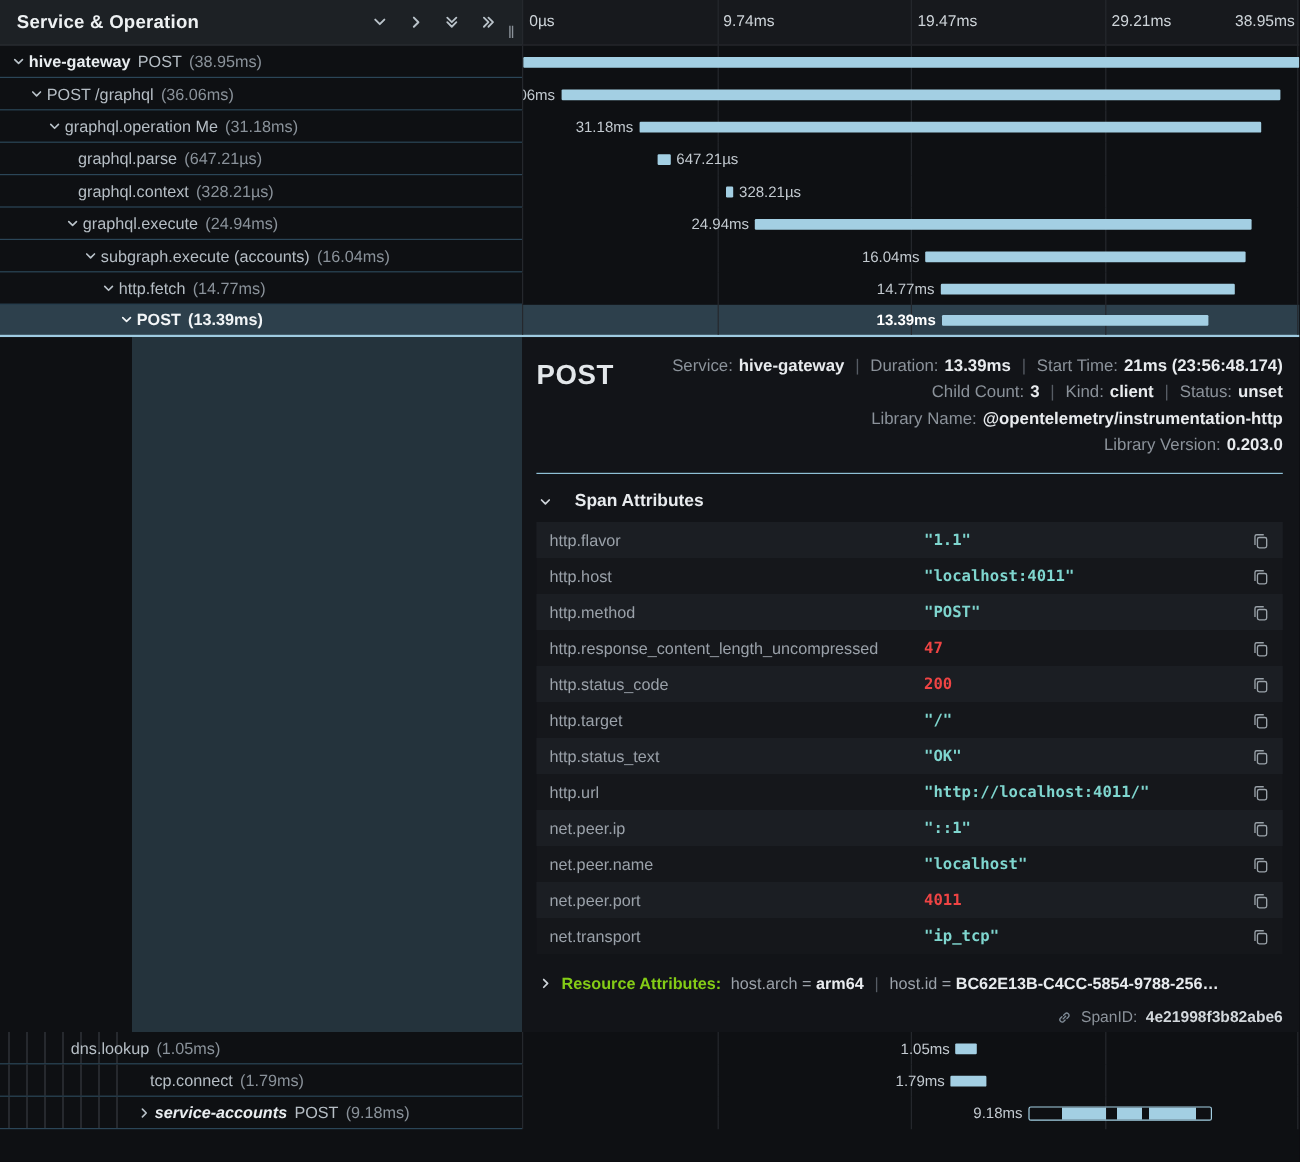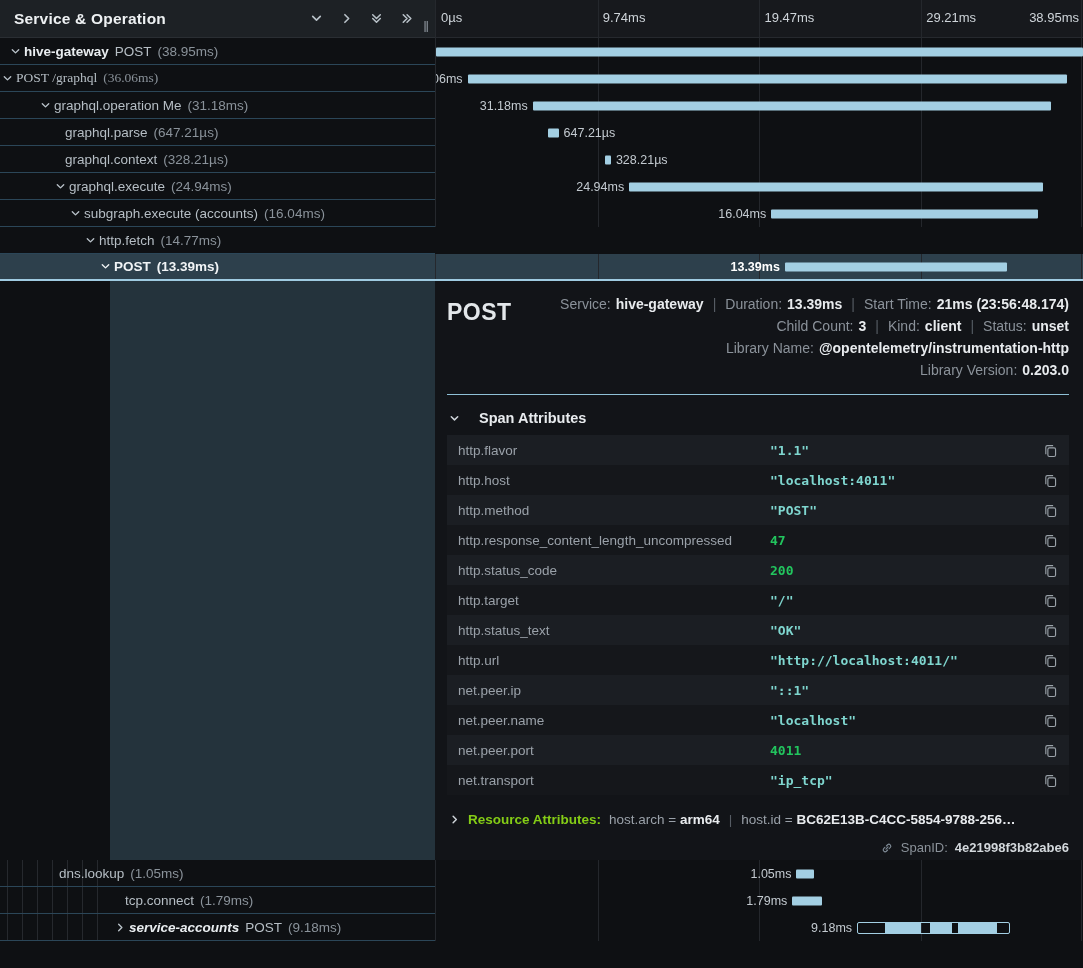--- a/index.html
+++ b/index.html
@@ -75,21 +75,21 @@
   .section-head{ display:flex; align-items:center; gap:19px; margin:15px 0 9px 2px;
                  font-weight:700; font-size:14.5px; color:#e8ebee; cursor:pointer; }
   .chev-sm{ display:flex; align-items:center; color:#cfd5da; }
   .attr-table{ width:100%; }
   .attr-row{ display:flex; align-items:center; height:30px; padding:0 11px; font-size:13.5px; }
   .attr-row:nth-child(odd){ background:#1b1e23; }
   .attr-row:nth-child(even){ background:#15171b; }
   .attr-key{ flex:0 0 312px; color:#9aa1a9; overflow:hidden; text-overflow:ellipsis; white-space:nowrap; }
   .attr-value{ flex:1; font-family:"DejaVu Sans Mono",monospace; font-size:13px; font-weight:700; overflow:hidden; white-space:nowrap; }
   .val-string{ color:#7fd6cf; }
-  .val-number{ color:#22c55e; }
+  .val-number{ color:#ef4444; }
   .copy-btn{ flex:none; margin-left:10px; cursor:pointer; display:flex; align-items:center; }
   .resource-line{ margin-top:17px; margin-left:2px; font-size:13.5px; display:flex;
                   align-items:center; gap:8px; color:#9aa1a9; white-space:nowrap; overflow:hidden; }
   .res-label{ font-weight:700; color:#84cc16; }
   .res-key{ color:#9aa1a9; }
   .res-val{ color:#e8ebee; font-weight:700; }
   .spanid-line{ margin-top:13px; font-size:13px; color:#8b929a; display:flex;
                 justify-content:flex-end; align-items:center; gap:7px; }
   .spanid-value{ color:#d3d8dc; font-weight:700; }
 </style>
@@ -146,21 +146,21 @@
           </span>
           <span class="svc">hive-gateway</span>
           <span class="op">POST</span>
           <span class="dur">(38.95ms)</span>
         </div>
         <div class="time-cell gridbg">
           <div class="bar" style="left: 0%; width: 100%;"></div>
         </div>
       </div>
       <div class="span-row">
-        <div class="tree-cell" style=" font-family: Liberation Serif, serif;">
+        <div class="tree-cell" style="padding-left: 23px;">
           <span class="chev">
             <svg width="11" height="11" viewBox="0 0 12 12">
               <g>
                 <path d="M2.5 4l3.5 3.5L9.5 4" fill="none" stroke="currentColor" stroke-width="1.5" stroke-linecap="round" stroke-linejoin="round"></path>
               </g>
             </svg>
           </span>
           <span class="op">POST /graphql</span>
           <span class="dur">(36.06ms)</span>
         </div>
@@ -246,20 +246,24 @@
         <div class="tree-cell" style="padding-left: 83px;">
           <span class="chev">
             <svg width="11" height="11" viewBox="0 0 12 12">
               <g>
                 <path d="M2.5 4l3.5 3.5L9.5 4" fill="none" stroke="currentColor" stroke-width="1.5" stroke-linecap="round" stroke-linejoin="round"></path>
               </g>
             </svg>
           </span>
           <span class="op">http.fetch</span>
           <span class="dur">(14.77ms)</span>
+        </div>
+        <div class="time-cell gridbg">
+          <div class="bar" style="left: 53.7356%; width: 37.9204%;"></div>
+          <div class="bar-label" style="right: calc(46.2644% + 5px);">14.77ms</div>
         </div>
       </div>
       <div class="span-row selected">
         <div class="tree-cell" style="padding-left: 98px;">
           <span class="chev">
             <svg width="11" height="11" viewBox="0 0 12 12">
               <g>
                 <path d="M2.5 4l3.5 3.5L9.5 4" fill="none" stroke="currentColor" stroke-width="1.5" stroke-linecap="round" stroke-linejoin="round"></path>
               </g>
             </svg>

